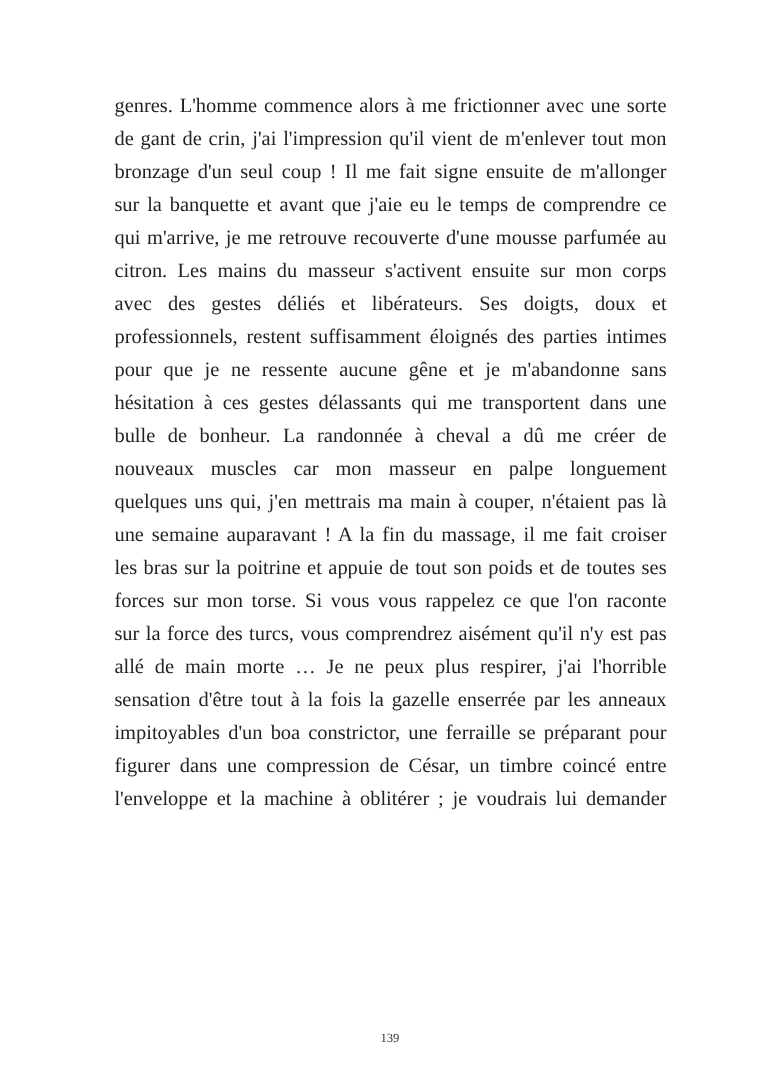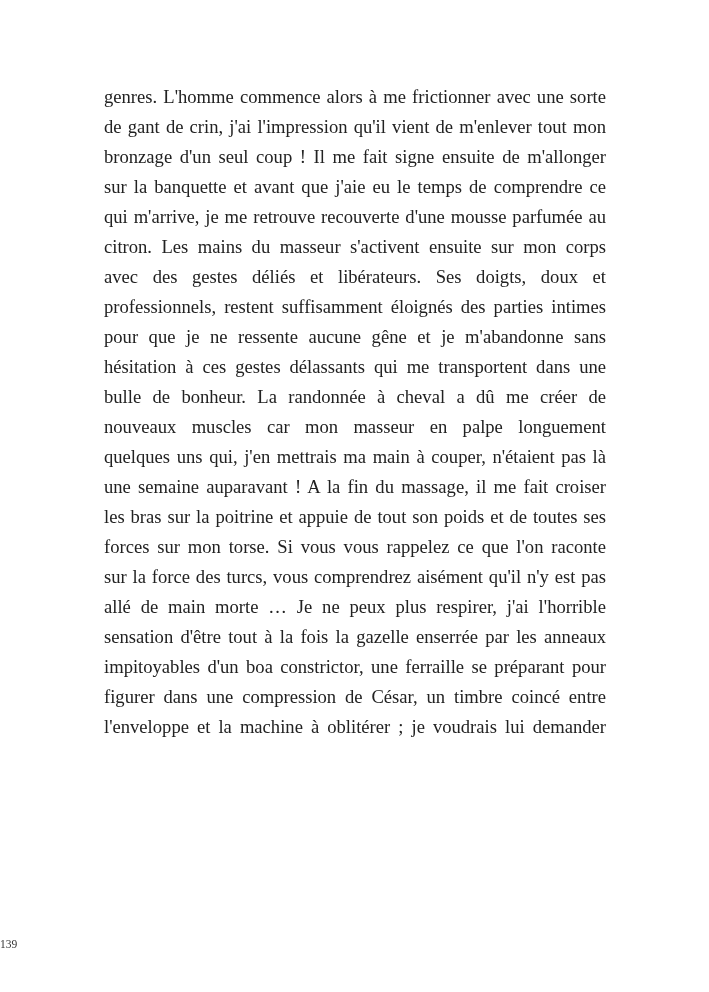--- a/index.html
+++ b/index.html
@@ -30,21 +30,21 @@
     text-align: justify;
     text-align-last: justify;
     word-spacing: 1px;
     color: #222222;
   }
   .page-number {
     position: absolute;
     left: 0;
     right: 0;
     top: 938px;
-    text-align: left;
+    text-align: center;
     font-size: 11.5px;
     color: #333333;
     font-family: "Liberation Serif", "DejaVu Serif", serif;
   }
 </style>
 </head>
 <body>
 
 <div class="page">
   <div class="text-block">

